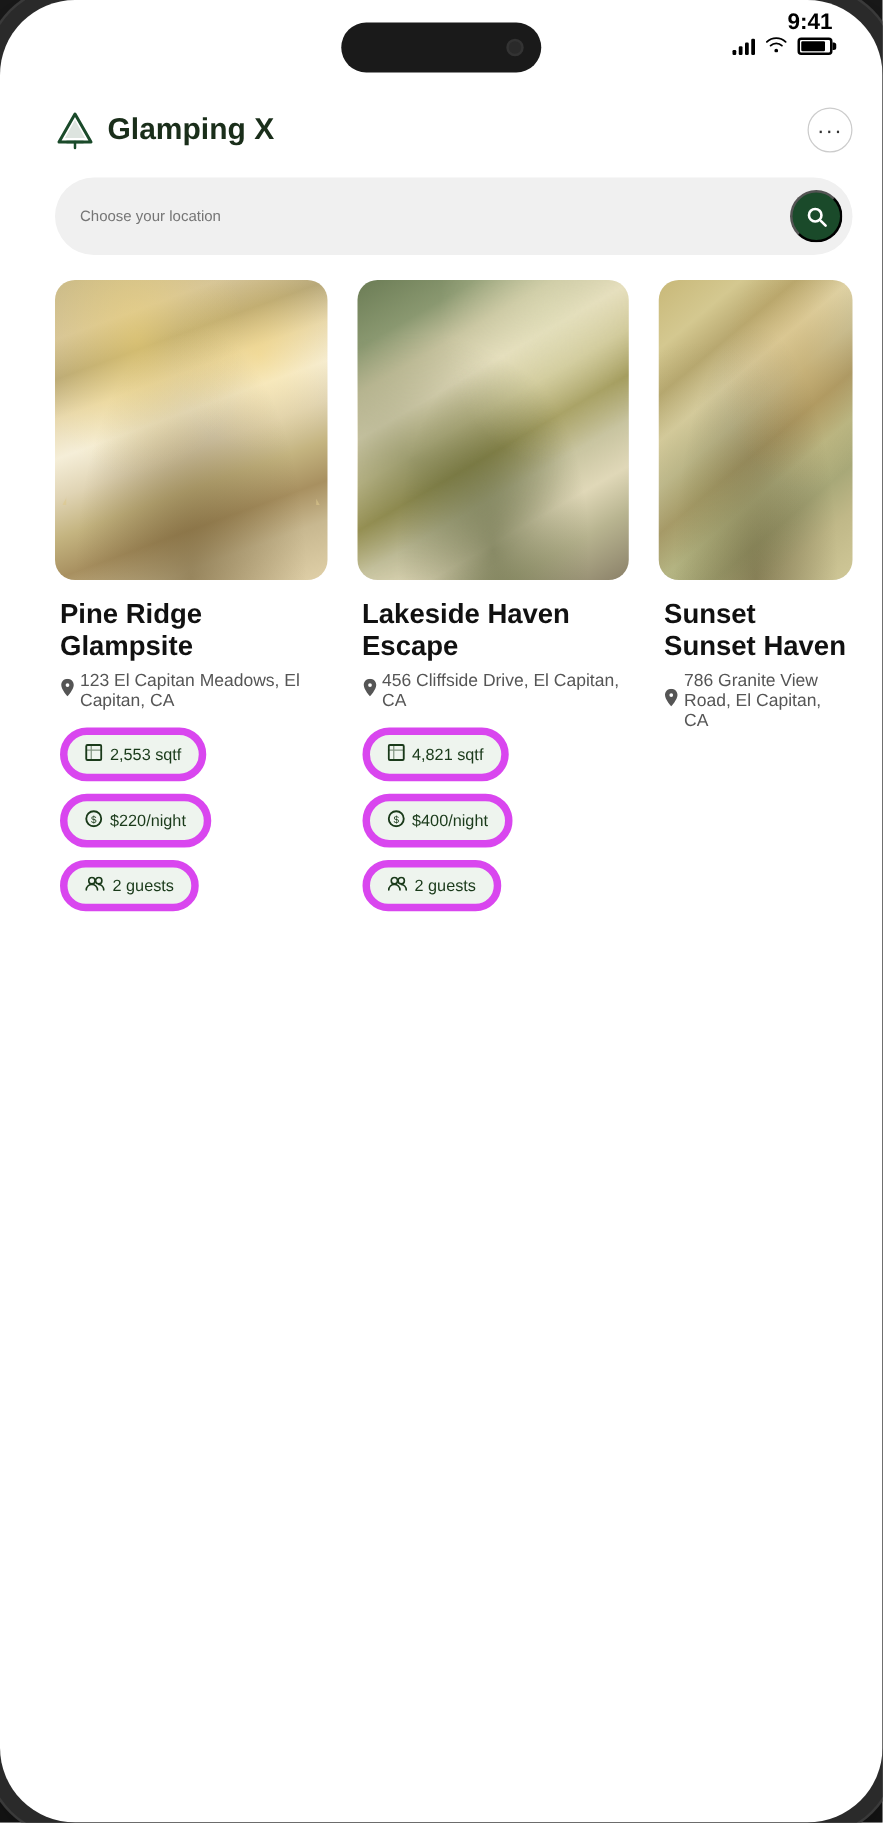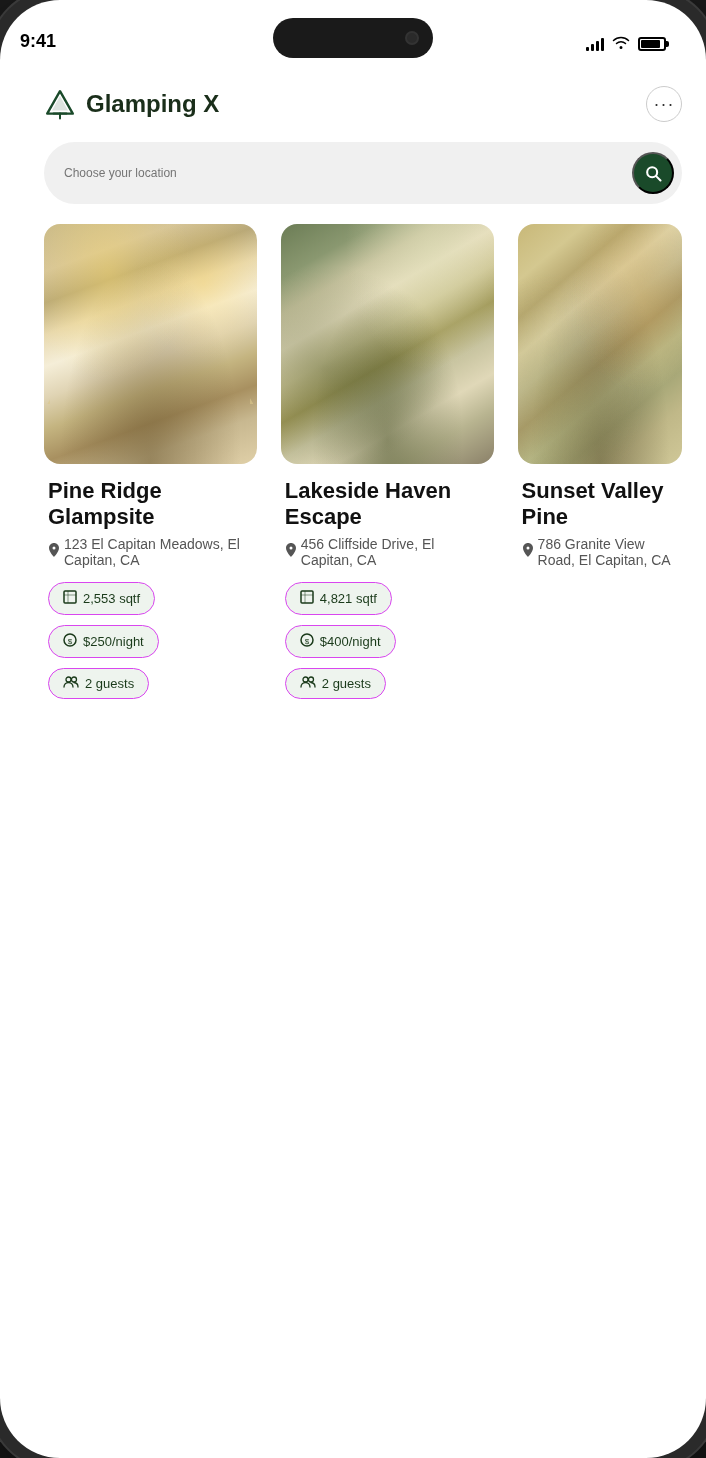--- a/index.html
+++ b/index.html
@@ -50,23 +50,24 @@
 
     
     .status-bar {
       position: absolute;
       top: 0;
       left: 0;
       right: 0;
       height: 60px;
       display: flex;
       align-items: flex-end;
-      justify-content: space-between;
-      padding: 0 40px 8px 20px;
+      justify-content: center;
+      padding: 0 40px 8px 63px;
       z-index: 50;
+      flex-direction: column;
     }
 
     .status-time {
       font-size: 18px;
       font-weight: 600;
       color: #000;
     }
 
     .status-icons {
       display: flex;
@@ -361,21 +362,21 @@
       display: flex;
       gap: 10px;
       flex-wrap: wrap;
     }
 
     .tag {
       display: flex;
       align-items: center;
       gap: 6px;
       background: #eef4ee;
-      border: 1px solid #d946ef;
+      border: 6px solid #d946ef;
       border-radius: 50px;
       padding: 7px 14px;
       font-size: 13px;
       color: #1a3a1a;
       font-weight: 500;
     }
 
     .tag-icon {
       font-size: 13px;
     }
@@ -465,21 +466,21 @@
               </span>
               <span>2,553 sqtf</span>
             </div>
             <div class="tag">
               <span class="tag-icon">
                 <svg width="14" height="14" viewBox="0 0 14 14" fill="none">
                   <circle cx="7" cy="7" r="6" stroke="#1a3a1a" stroke-width="1.5" fill="none"></circle>
                   <text x="7" y="10.5" text-anchor="middle" font-size="8" fill="#1a3a1a" font-family="Arial">$</text>
                 </svg>
               </span>
-              <span>$250/night</span>
+              <span>$220/night</span>
             </div>
             <div class="tag">
               <span class="tag-icon">
                 <svg width="16" height="12" viewBox="0 0 16 12" fill="none">
                   <circle cx="5.5" cy="3.5" r="2.5" stroke="#1a3a1a" stroke-width="1.3" fill="none"></circle>
                   <circle cx="11" cy="3.5" r="2.5" stroke="#1a3a1a" stroke-width="1.3" fill="none"></circle>
                   <path d="M1 11c0-2.48 2.02-4.5 4.5-4.5S10 8.52 10 11" stroke="#1a3a1a" stroke-width="1.3" fill="none" stroke-linecap="round"></path>
                   <path d="M11 6.5a4.5 4.5 0 014 4.5" stroke="#1a3a1a" stroke-width="1.3" fill="none" stroke-linecap="round"></path>
                 </svg>
               </span>
@@ -531,21 +532,21 @@
               </span>
               <span>2 guests</span>
             </div>
           </div>
         </div>
       </div>
 
       <div class="listing-card">
         <div class="listing-image img-sunset"></div>
         <div class="listing-info">
-          <div class="listing-name">Sunset Valley Pine</div>
+          <div class="listing-name">Sunset Sunset Haven</div>
           <div class="listing-address">
             <span class="location-pin">
               <svg width="12" height="15" viewBox="0 0 12 15" fill="none">
                 <path d="M6 0C3.24 0 1 2.24 1 5c0 3.75 5 9 5 9s5-5.25 5-9c0-2.76-2.24-5-5-5zm0 6.5a1.5 1.5 0 110-3 1.5 1.5 0 010 3z" fill="#555"></path>
               </svg>
             </span>
             <span>786 Granite View Road, El Capitan, CA</span>
           </div>
         </div>
       </div>

